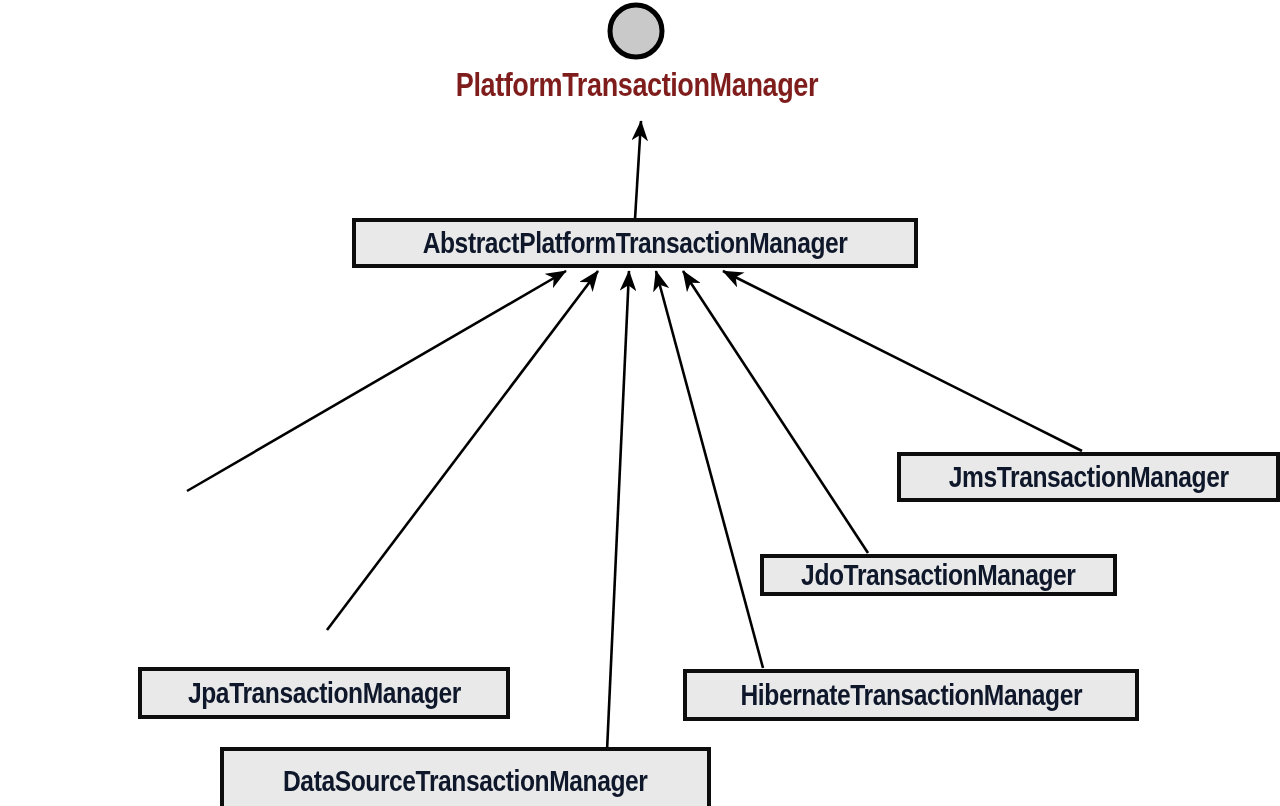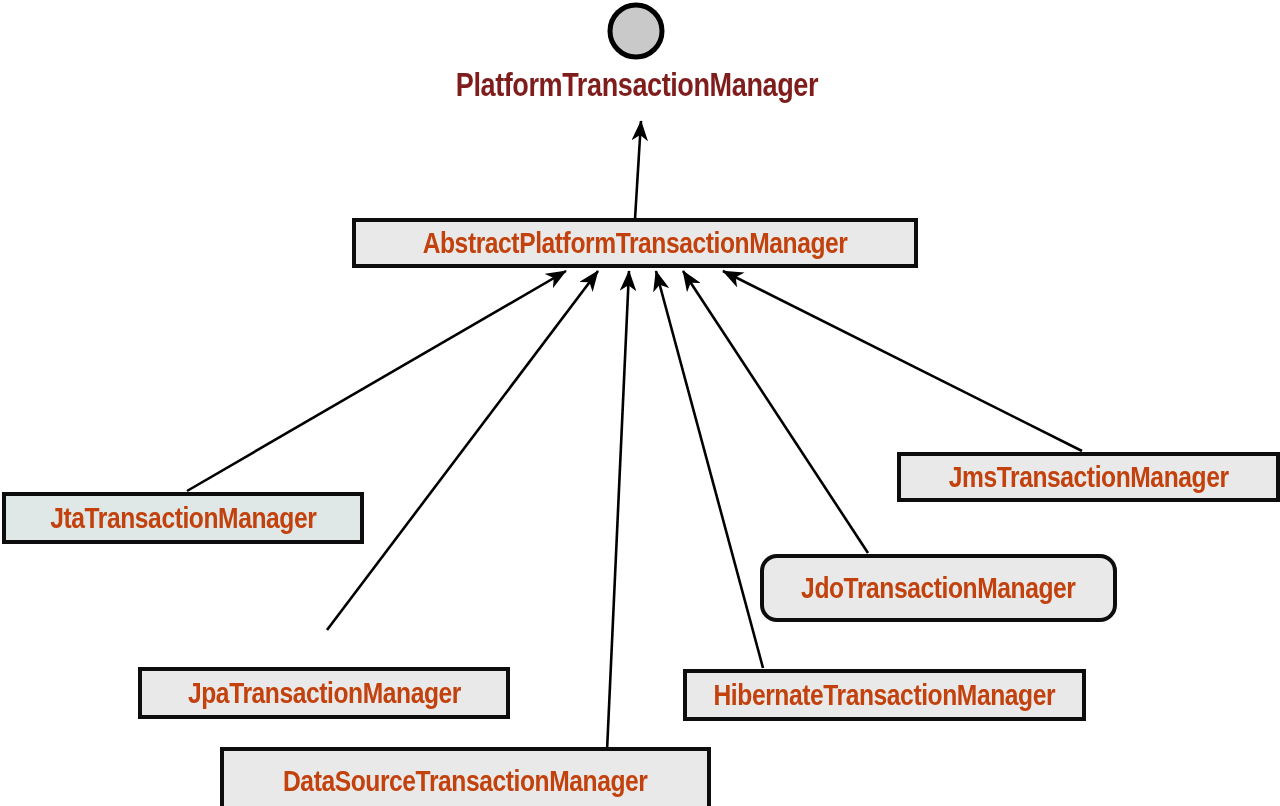--- a/index.html
+++ b/index.html
@@ -30,21 +30,21 @@
   .node-box {
     position: absolute;
     box-sizing: border-box;
     border: 4px solid #0d0d0d;
     background: #e9e9e9;
     display: flex;
     align-items: center;
     justify-content: center;
     font-weight: 700;
     font-size: 30px;
-    color: #c2410c;
+    color: #0f172a;
     white-space: nowrap;
   }
   .node-box.tinted {
     background: #dfe8e6;
   }
   .lbl {
     display: inline-block;
     transform: scaleX(0.82);
     transform-origin: center center;
     letter-spacing: -0.5px;
@@ -91,37 +91,34 @@
   </svg>
 
   <div id="interface-title">
     <span class="lbl">PlatformTransactionManager</span>
   </div>
 
   <div class="node-box" style="left:352px; top:218px; width:566px; height:50px;">
     <span class="lbl">AbstractPlatformTransactionManager</span>
   </div>
 
-  <div class="node-box tinted" style="left:2px; top:492px; width:362px; height:52px;">
-    <span class="lbl">JtaTransactionManager</span>
-  </div>
 
   <div class="node-box" style="left:138px; top:631px; width:372px; height:52px;margin-top:36px;">
     <span class="lbl">JpaTransactionManager</span>
   </div>
 
   <div class="node-box" style="left:220px; top:747px; width:491px; height:68px;">
     <span class="lbl">DataSourceTransactionManager</span>
   </div>
 
-  <div class="node-box" style="left:683px; top:669px; width:403px; height:52px;">
+  <div class="node-box" style="left:683px; top:669px; width:456px; height:52px;">
     <span class="lbl">HibernateTransactionManager</span>
   </div>
 
-  <div class="node-box" style="left:760px; top:554px; width:357px; height:68px;border-radius:17px;">
+  <div class="node-box" style="left:760px; top:554px; width:357px; height:42px;">
     <span class="lbl">JdoTransactionManager</span>
   </div>
 
   <div class="node-box" style="left:897px; top:452px; width:383px; height:50px;">
     <span class="lbl">JmsTransactionManager</span>
   </div>
 
 </div>
 
 </body></html>

